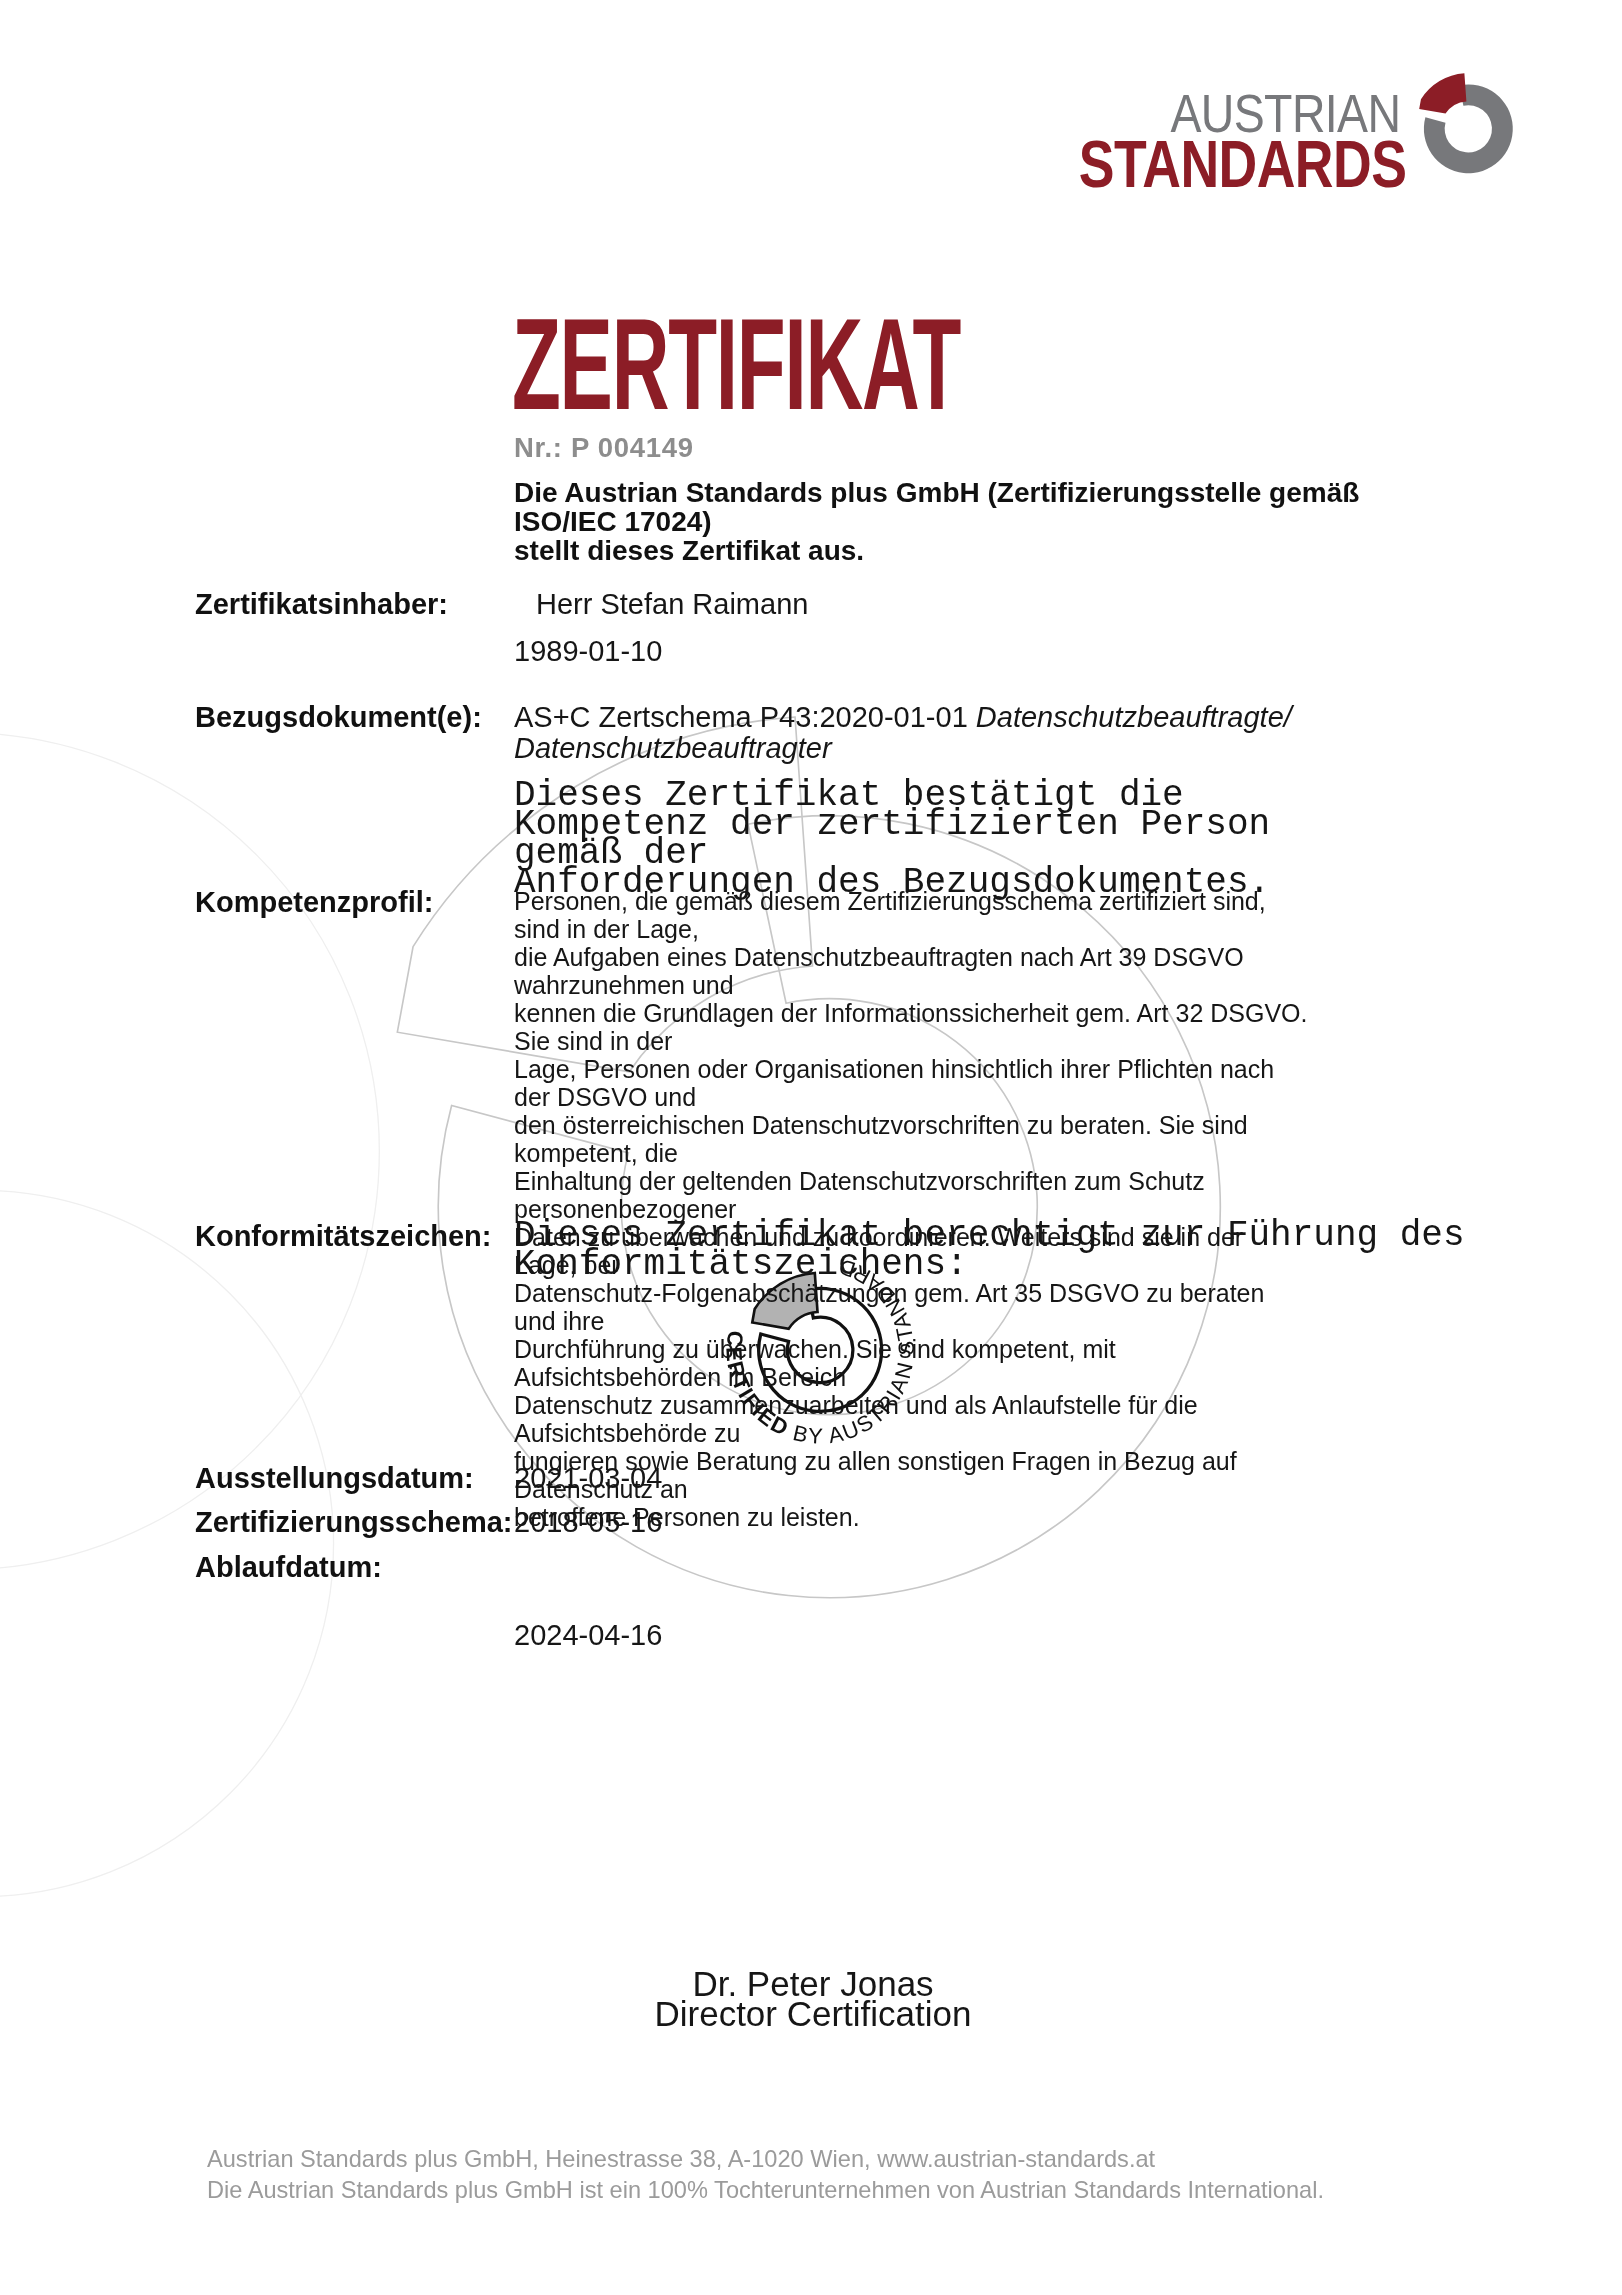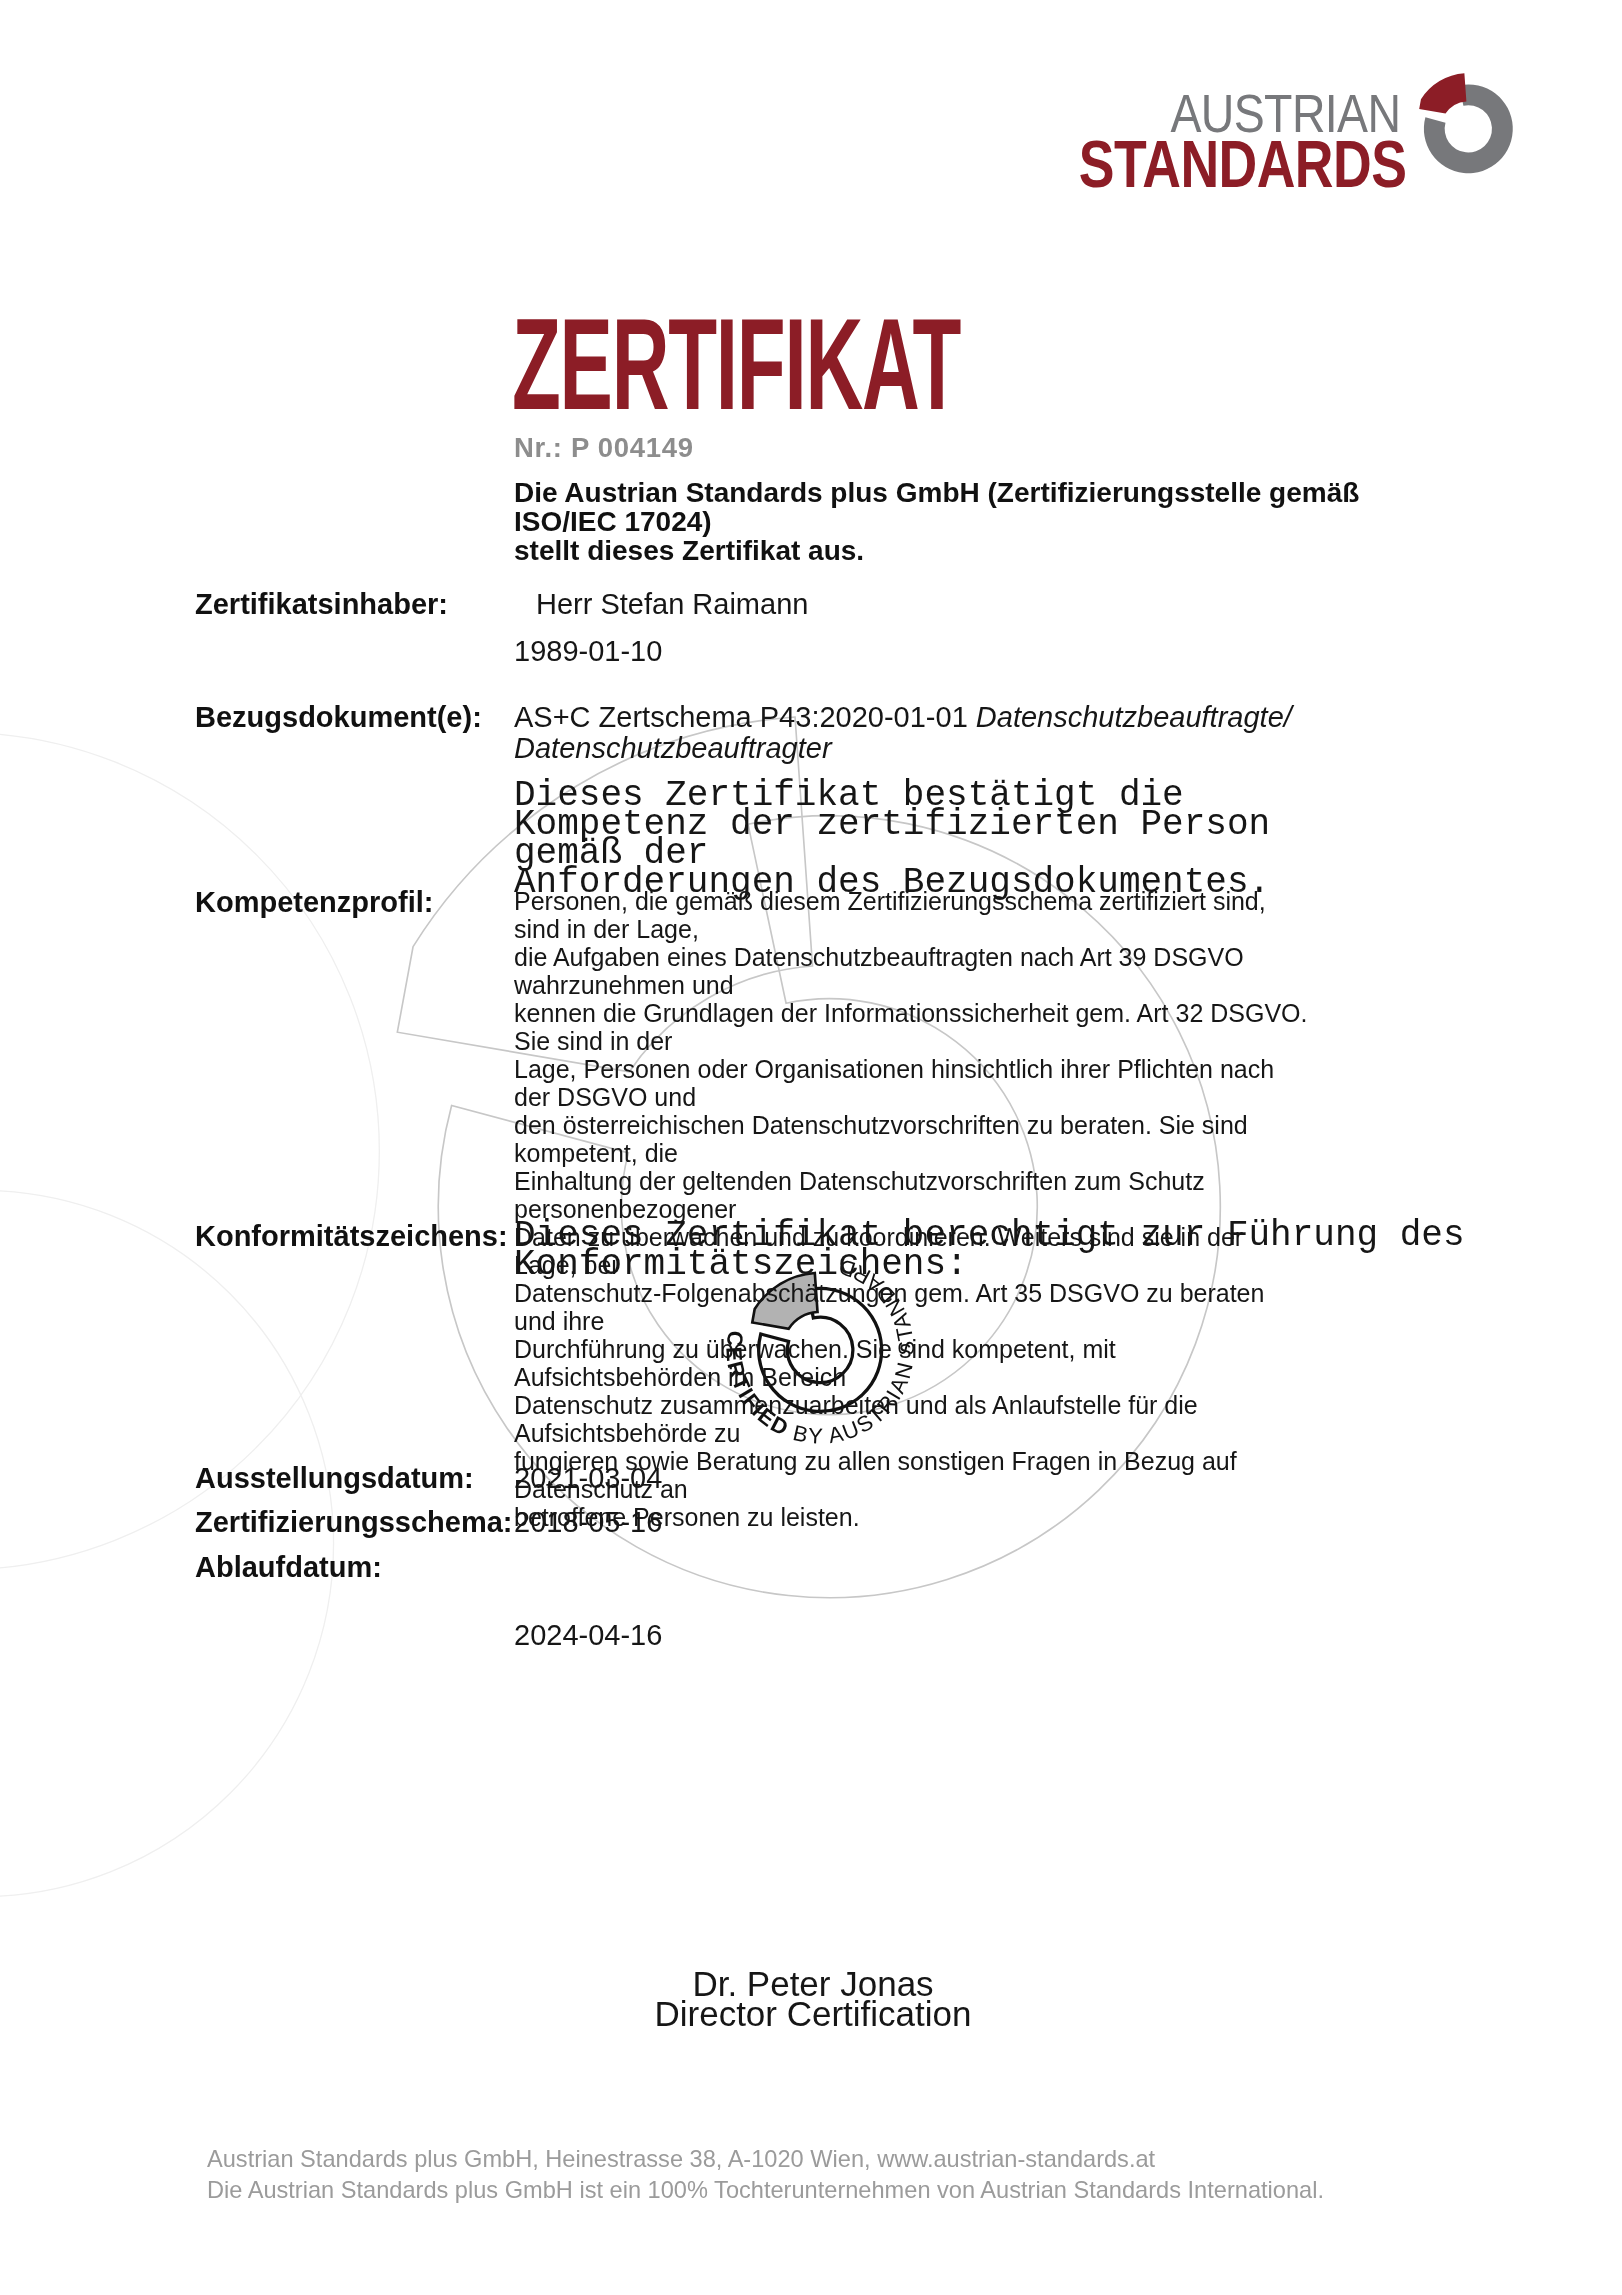--- a/index.html
+++ b/index.html
@@ -84,21 +84,21 @@
 Lage, Personen oder Organisationen hinsichtlich ihrer Pflichten nach der DSGVO und
 den österreichischen Datenschutzvorschriften zu beraten. Sie sind kompetent, die
 Einhaltung der geltenden Datenschutzvorschriften zum Schutz personenbezogener
 Daten zu überwachen und zu koordinieren. Weiters sind sie in der Lage, bei
 Datenschutz-Folgenabschätzungen gem. Art 35 DSGVO zu beraten und ihre
 Durchführung zu überwachen. Sie sind kompetent, mit Aufsichtsbehörden im Bereich
 Datenschutz zusammenzuarbeiten und als Anlaufstelle für die Aufsichtsbehörde zu
 fungieren sowie Beratung zu allen sonstigen Fragen in Bezug auf Datenschutz an
 betroffene Personen zu leisten.</div>
 
-<div class="abs label" style="left:195px;top:1221px;">Konformitätszeichens:</div>
+<div class="abs label" style="left:195px;top:1221px;">Konformitätszeichen:</div>
 <div class="abs note" style="left:514px;top:1221px;">Dieses Zertifikat berechtigt zur Führung des Konformitätszeichens:</div>
 
 <div class="abs label" style="left:195px;top:1463px;">Ausstellungsdatum:</div>
 <div class="abs value" style="left:514px;top:1463px;">2021-03-04</div>
 
 <div class="abs label" style="left:195px;top:1507px;">Zertifizierungsschema:</div>
 <div class="abs value" style="left:514px;top:1507px;">2018-05-16</div>
 
 <div class="abs label" style="left:195px;top:1552px;">Ablaufdatum:</div>
 <div class="abs value" style="left:514px;top:1620px;">2024-04-16</div>

